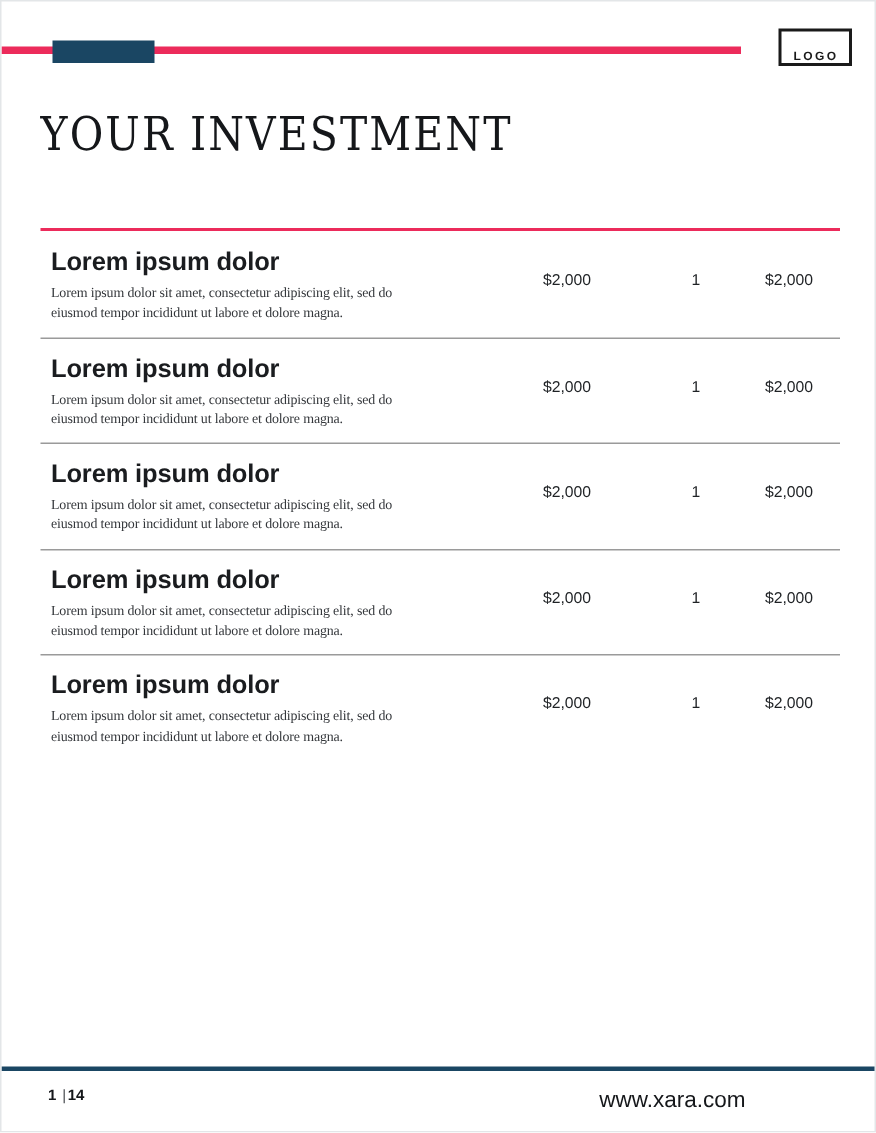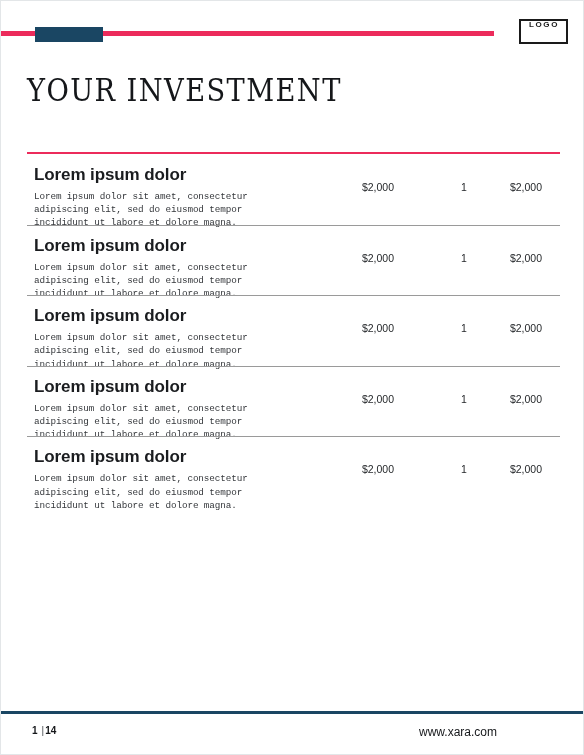--- a/index.html
+++ b/index.html
@@ -48,21 +48,21 @@
   }
   .logo-box {
     position: absolute;
     right: 17px;
     top: 18px;
     width: 49px;
     height: 25px;
     border: 2px solid #1a1a1a;
     box-sizing: border-box;
     display: flex;
-    align-items: flex-start;
+    align-items: flex-end;
     justify-content: center;
   }
   .logo-box span {
     font-family: "Liberation Sans", sans-serif;
     font-size: 8px;
     font-weight: 700;
     letter-spacing: 1.6px;
     color: #1a1a1a;
     line-height: 1;
     padding-left: 1px;
@@ -147,21 +147,21 @@
   }
   .desc-title {
     font-family: "Liberation Sans", sans-serif;
     font-size: 17px;
     font-weight: 700;
     color: #1a1c1f;
     letter-spacing: -0.1px;
     margin-bottom: 5px;
   }
   .desc-body {
-    font-family: Liberation Mono, monospace;
+    font-family: Liberation Serif, serif;
     font-size: 9.3px;
     font-weight: 400;
     color: #34373b;
     line-height: 1.42;
     letter-spacing: -0.1px;
     width: 250px;
   }
 
   .cell-num {
     position: absolute;
@@ -205,21 +205,21 @@
   .footer-page .sep {
     font-weight: 400;
     color: #4a4d51;
     padding: 0 1px 0 4px;
   }
   .footer-site {
     position: absolute;
     right: 20px;
     top: 11px;
     font-family: "Liberation Sans", sans-serif;
-    font-size: 12px;
+    font-size: 15px;
     font-weight: 400;
     color: #15171a;
     white-space: nowrap;
   }
 </style>
 </head>
 <body>
 
 <div class="page">
 

